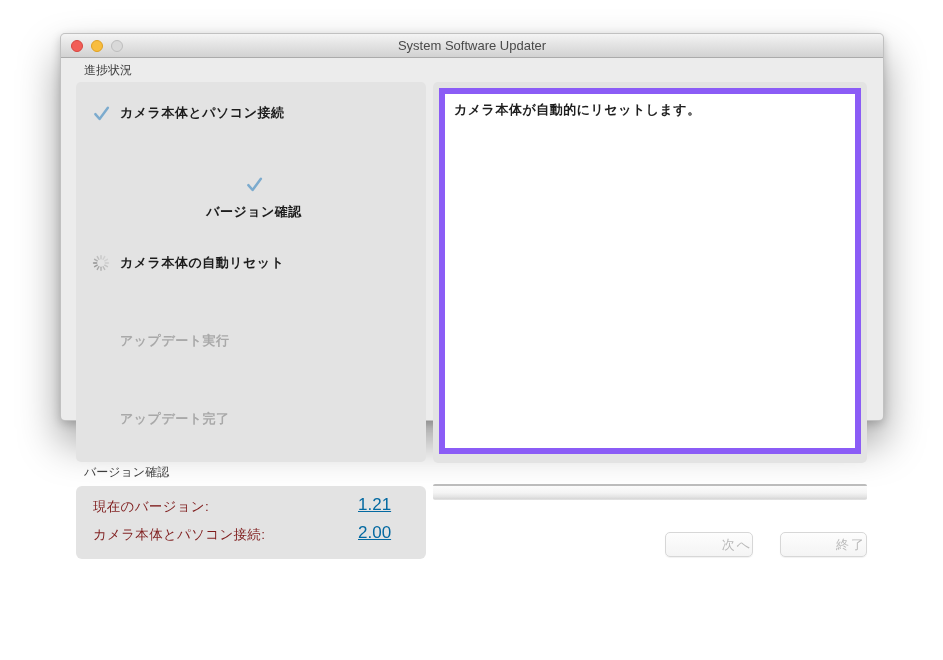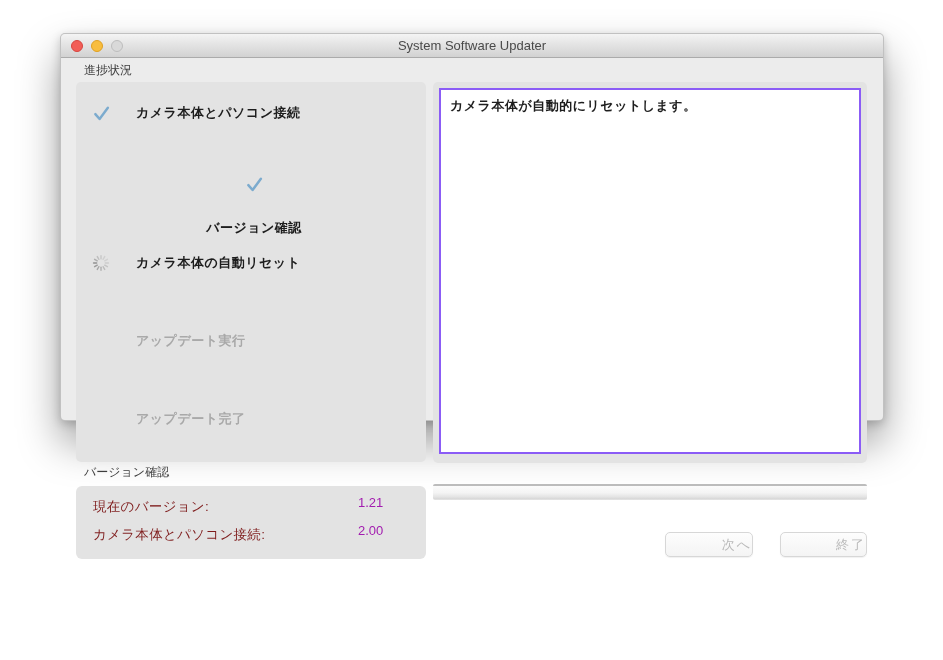--- a/index.html
+++ b/index.html
@@ -53,21 +53,21 @@
   .left-panel {
     position: absolute;
     left: 15px; top: 48px;
     width: 350px; height: 380px;
     background: #e3e3e3;
     border-radius: 5px;
   }
   .step {
     position: absolute; left: 16px; right: 10px;
     height: 22px;
-    display: flex; align-items: center; gap: 26px;
+    display: flex; align-items: center; gap: 10px;
   }
   .step .icon-box { width: 18px; height: 18px; flex: 0 0 18px; display: flex; align-items: center; justify-content: center; }
   .step .step-label { font-size: 13px; font-weight: bold; color: #1d1d1d; letter-spacing: 0.5px; }
   .step.pending .step-label { color: #a9a9a9; }
   .step1 { top: 53px; }
   .step2 { top: 126px; flex-direction: column; }
   .step3 { top: 203px; }
   .step4 { top: 281px; }
   .step5 { top: 359px; }
   
@@ -85,21 +85,21 @@
     position: absolute;
     left: 372px; top: 48px;
     width: 434px; height: 381px;
     background: #e3e3e3;
     border-radius: 5px;
   }
   .textbox {
     position: absolute;
     left: 6px; top: 6px; right: 6px; bottom: 9px;
     background: #ffffff;
-    border: 2px solid #8b5cf6;
+    border: 6px solid #8b5cf6;
     padding: 7px 9px;
     font-size: 13px;
     font-weight: 600;
     color: #1e1e1e;
     line-height: 1.45;
     letter-spacing: 0.5px;
     overflow: hidden;
   }
   .textbox .msg-line2 { margin-top: 15px; }
 
@@ -108,21 +108,21 @@
     position: absolute;
     left: 15px; top: 452px;
     width: 350px; height: 73px;
     background: #e3e3e3;
     border-radius: 6px;
   }
   .info-row { position: absolute; left: 17px; right: 10px; height: 18px; }
   .info-row.r1 { top: 11px; }
   .info-row.r2 { top: 39px; }
   .info-row .ver-label { font-size: 13.5px; font-weight: normal; color: #7f1d1d; letter-spacing: 0.3px; }
-  .info-row .ver-value { position: absolute; left: 265px; top: -2px; font-size: 13px; font-weight: normal; color: #a21caf; }
+  .info-row .ver-value { position: absolute; left: 265px; top: -2px; font-size: 17px; font-weight: normal; color: #0369a1; text-decoration: underline; }
 
   
   .progressbar {
     position: absolute;
     left: 372px; top: 450px;
     width: 434px; height: 16px;
     border-radius: 2px;
     background: linear-gradient(180deg,
       #bcbcbc 0%, #bcbcbc 13%,
       #fbfbfb 14%, #f4f4f4 55%,

